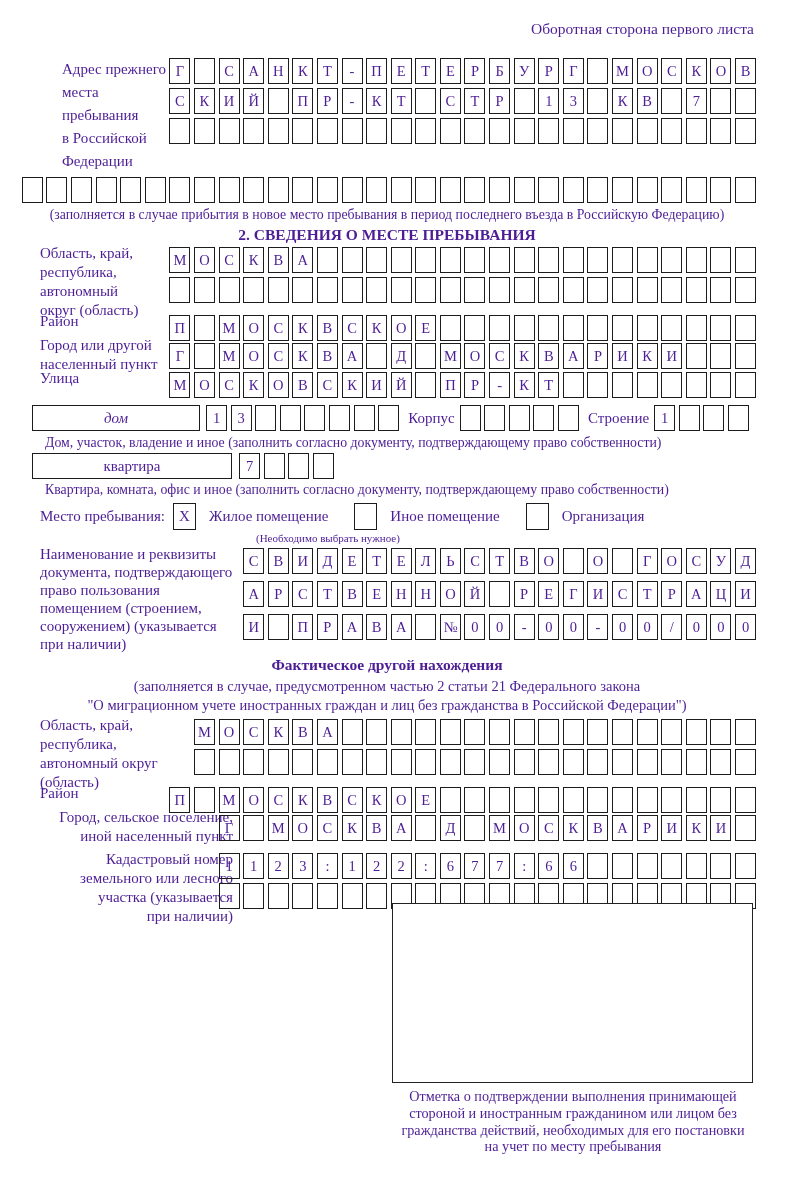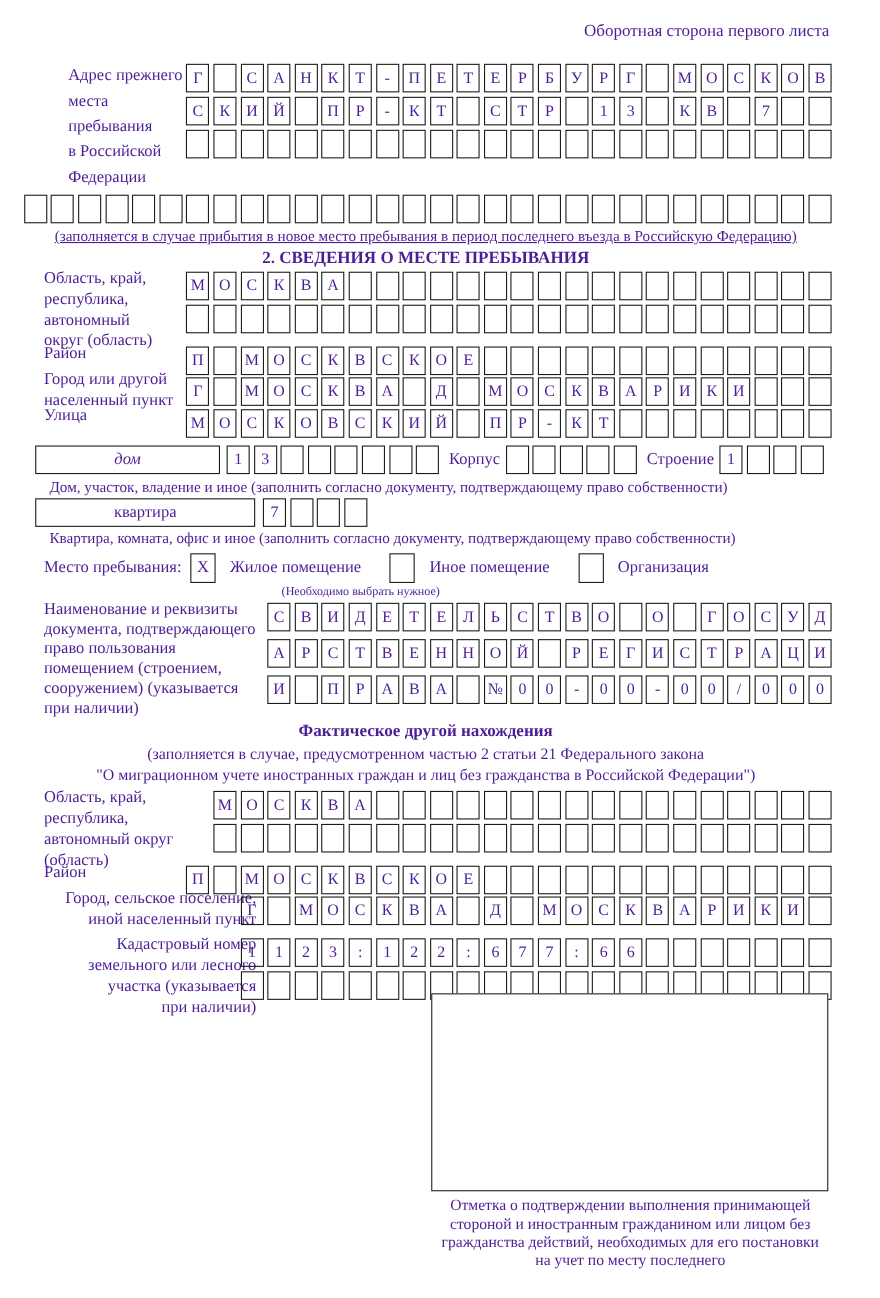--- a/index.html
+++ b/index.html
@@ -21,21 +21,21 @@
   .label-city{margin-top:-7px;}
   .rows{flex:1 1 auto;min-width:0;display:flex;flex-direction:column;gap:4px;}
   .box-row{display:flex;justify-content:flex-end;gap:3.6px;}
   .cell{
     flex:none;width:21px;height:26px;border:1.5px solid #1c1c1c;box-sizing:border-box;
     display:flex;align-items:center;justify-content:center;font-size:14.5px;
   }
   .full-row{margin-top:4px;}
 
   .caption{font-size:13.8px;line-height:15px;}
-  .caption.center{text-align:center;margin-top:4px;text-decoration:underline;}
+  .caption.center{text-align:center;margin-top:4px;}
   .caption.left{padding-left:27px;}
   .sec-title{text-align:center;font-weight:bold;font-size:15.5px;line-height:20px;}
 
   .f-prev{margin-top:58px;}
   .t-sec2{margin-top:3px;}
   .f-region2{margin-top:2px;height:60px;}
   .f-district2{margin-top:8px;}
   .f-city2{margin-top:2px;height:26px;}
   .f-street2{margin-top:3px;}
 
@@ -677,15 +677,15 @@
           <span class="cell"></span>
           <span class="cell"></span>
         </div>
     </div>
   </div>
 
   <div class="stamp-box"></div>
   <div class="stamp-caption">Отметка о подтверждении выполнения принимающей
 стороной и иностранным гражданином или лицом без
 гражданства действий, необходимых для его постановки
-на учет по месту последнего</div>
+на учет по месту пребывания</div>
 
 </div>
 
 </body></html>

